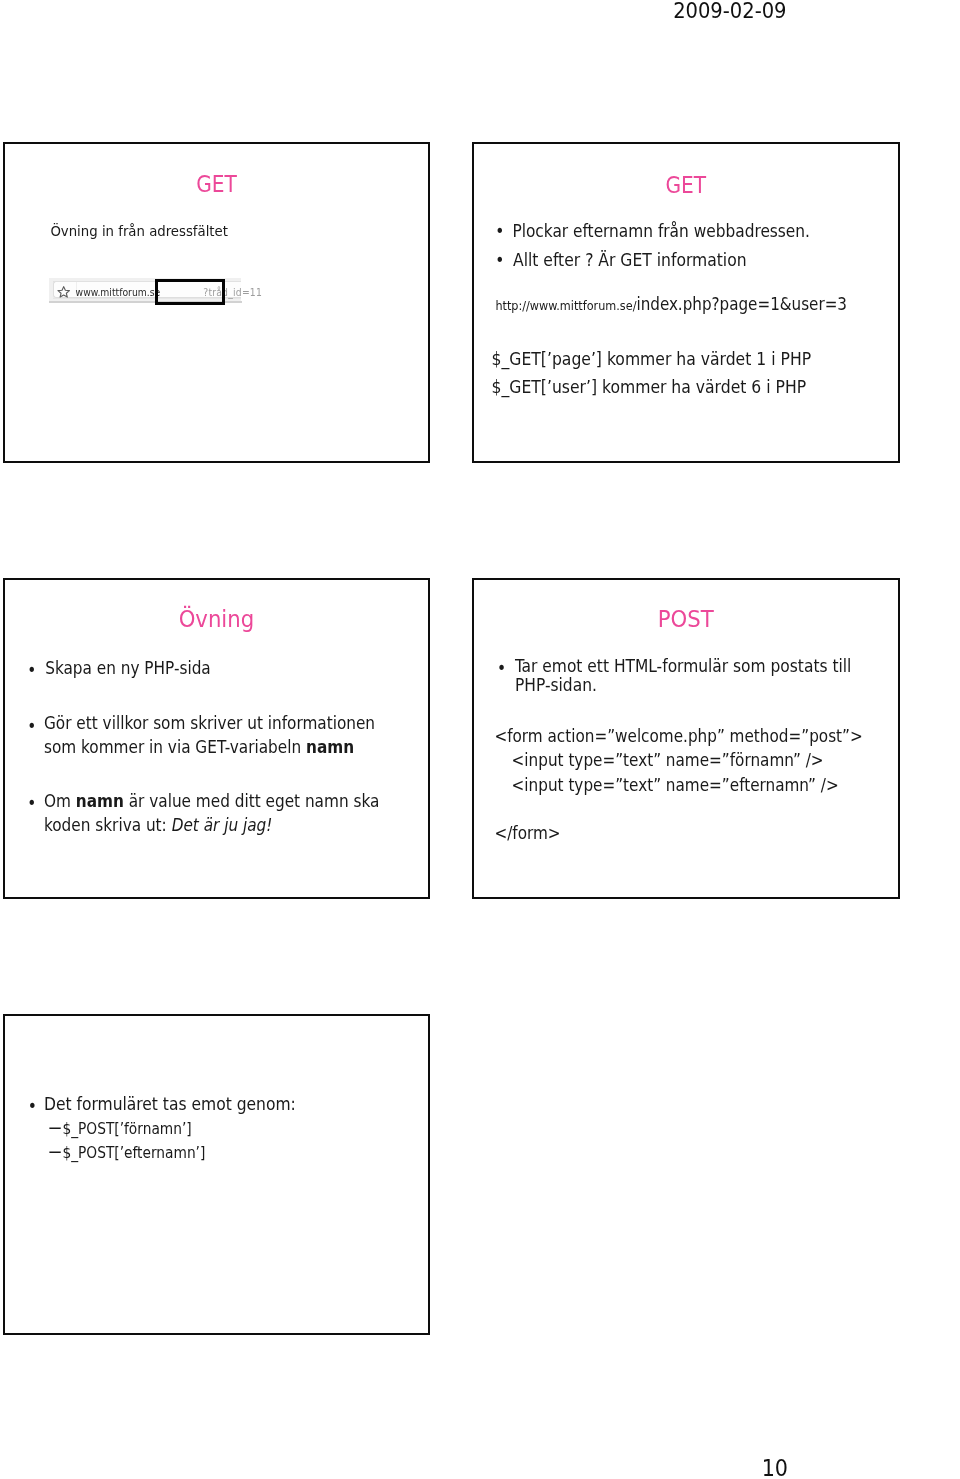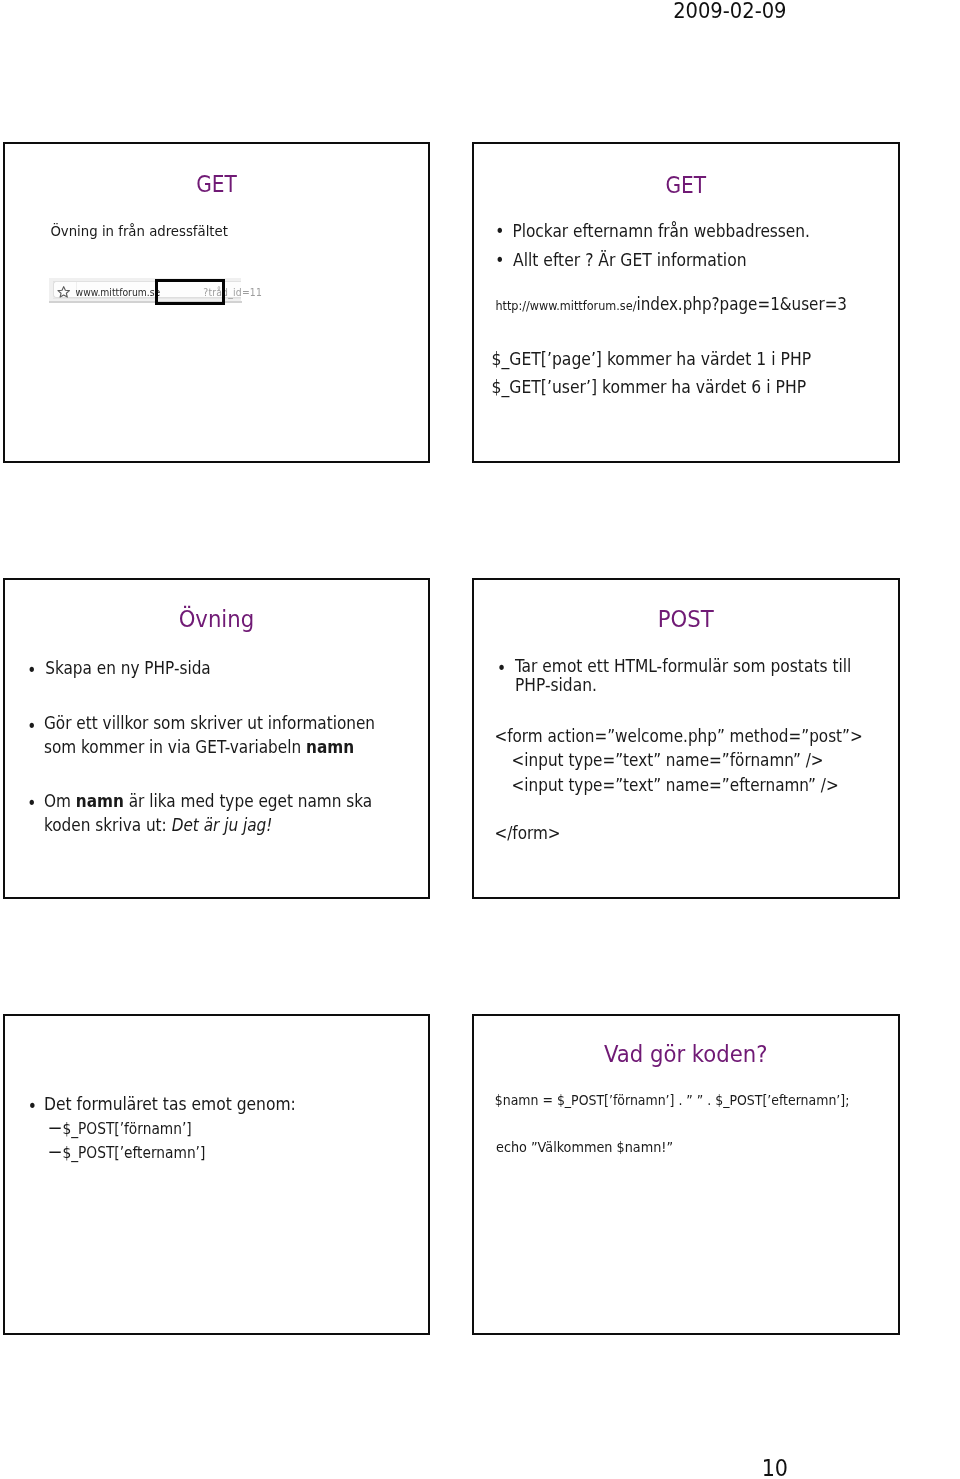--- a/index.html
+++ b/index.html
@@ -9,21 +9,21 @@
        -webkit-font-smoothing:antialiased;}
   .page{position:absolute;left:0;top:0;width:789px;height:1479px;}
   .doc-date{position:absolute;right:2.5px;top:-2.2px;font-size:21.7px;color:#111;letter-spacing:0px;}
   .page-num{position:absolute;right:1px;top:1455.3px;font-size:23px;color:#111;}
   .slide{position:absolute;border:2.4px solid #0d0d0d;background:#fff;box-sizing:border-box;}
   .col1{left:2.5px;width:427.9px;}
   .col2{left:472px;width:427.6px;}
   .row1{top:141.5px;height:321px;}
   .row2{top:577.5px;height:321px;}
   .row3{top:1013.5px;height:321px;}
-  .s-title{position:absolute;left:0;right:0;text-align:center;font-size:23px;color:#701a75;white-space:pre;}
+  .s-title{position:absolute;left:0;right:0;text-align:center;font-size:23px;color:#ec4899;white-space:pre;}
   .tx{position:absolute;color:#1a1a1a;white-space:pre;}
   .bul{position:absolute;color:#1a1a1a;}
   .dash{position:absolute;color:#1a1a1a;white-space:pre;display:block;transform:scaleX(2.05) scaleY(1.35);transform-origin:left center;}
   b{font-weight:bold;}
   i{font-style:italic;}
   
   
   
   .browserbar{position:absolute;left:43.5px;top:134.5px;width:200px;height:34px;}
   .bb-outer{position:absolute;left:0.8px;top:-0.5px;width:192px;height:25.5px;
@@ -78,21 +78,21 @@
     <div class="tx" style="left:17.6px;top:230.3px;font-size:17.36px;line-height:27.4px">$_GET[’user’] kommer ha värdet 6 i PHP</div>
   </div>
 
   <div class="slide col1 row2">
     <div class="s-title" style="top:26.0px;font-size:23.6px;line-height:26px">Övning</div>
     <div class="bul" style="left:22.8px;top:79.7px;font-size:17px;line-height:23.7px">•</div>
     <div class="tx" style="left:40.7px;top:77.5px;font-size:17px;line-height:23.7px">Skapa en ny PHP-sida</div>
     <div class="bul" style="left:22.8px;top:135.1px;font-size:17px;line-height:23.7px">•</div>
     <div class="tx" style="left:39.5px;top:132.9px;font-size:17px;line-height:23.7px;width:350px"><span>Gör ett villkor som skriver ut informationen</span><br><span>som kommer in via GET-variabeln </span><b>namn</b></div>
     <div class="bul" style="left:22.8px;top:212.8px;font-size:17px;line-height:23.7px">•</div>
-    <div class="tx" style="left:39.5px;top:210.6px;font-size:17px;line-height:23.7px;width:350px"><span>Om </span><b>namn</b><span> är lika med type eget namn ska</span><br><span>koden skriva ut: </span><i>Det är ju jag!</i></div>
+    <div class="tx" style="left:39.5px;top:210.6px;font-size:17px;line-height:23.7px;width:350px"><span>Om </span><b>namn</b><span> är value med ditt eget namn ska</span><br><span>koden skriva ut: </span><i>Det är ju jag!</i></div>
   </div>
 
   <div class="slide col2 row2">
     <div class="s-title" style="top:26.7px;font-size:23.6px;line-height:26px">POST</div>
     <div class="bul" style="left:23.0px;top:78.3px;font-size:17.2px;line-height:20px">•</div>
     <div class="tx" style="left:41.0px;top:77.9px;font-size:17.2px;line-height:19px;width:350px"><span>Tar emot ett HTML-formulär som postats till</span><br><span>PHP-sidan.</span></div>
     <div class="tx" style="left:37.6px;top:168.7px;font-size:16.95px;line-height:24.4px">&lt;input type=”text” name=”förnamn” /&gt;</div>
     <div class="tx" style="left:20.4px;top:144.7px;font-size:16.95px;line-height:24.4px">&lt;form action=”welcome.php” method=”post”&gt;</div>
     <div class="tx" style="left:37.6px;top:193.1px;font-size:16.95px;line-height:24.4px">&lt;input type=”text” name=”efternamn” /&gt;</div>
     <div class="tx" style="left:20.4px;top:241.9px;font-size:16.95px;line-height:24.4px">&lt;/form&gt;</div>
@@ -100,18 +100,13 @@
 
   <div class="slide col1 row3">
     <div class="bul" style="left:23.2px;top:78.6px;font-size:17.25px;line-height:24px">•</div>
     <div class="tx" style="left:39.5px;top:76.3px;font-size:17.25px;line-height:24px">Det formuläret tas emot genom:</div>
     <div class="dash" style="left:43.4px;top:101.0px;font-size:15.3px;line-height:23.9px">–</div>
     <div class="tx" style="left:57.9px;top:102.4px;font-size:15.3px;line-height:23.9px">$_POST[’förnamn’]</div>
     <div class="dash" style="left:43.4px;top:125.0px;font-size:15.3px;line-height:23.9px">–</div>
     <div class="tx" style="left:57.9px;top:126.4px;font-size:15.3px;line-height:23.9px">$_POST[’efternamn’]</div>
   </div>
 
-  <div class="slide col2 row3">
-    <div class="s-title" style="top:25.4px;font-size:23.6px;line-height:26px">Vad gör koden?</div>
-    <div class="tx" style="left:20.8px;top:72.6px;font-size:13.92px;line-height:24px">$namn = $_POST[’förnamn’] . ” ” . $_POST[’efternamn’];</div>
-    <div class="tx" style="left:22.0px;top:119.5px;font-size:14.26px;line-height:24px">echo ”Välkommen $namn!”</div>
-  </div>
 </div>
 
 </body></html>

